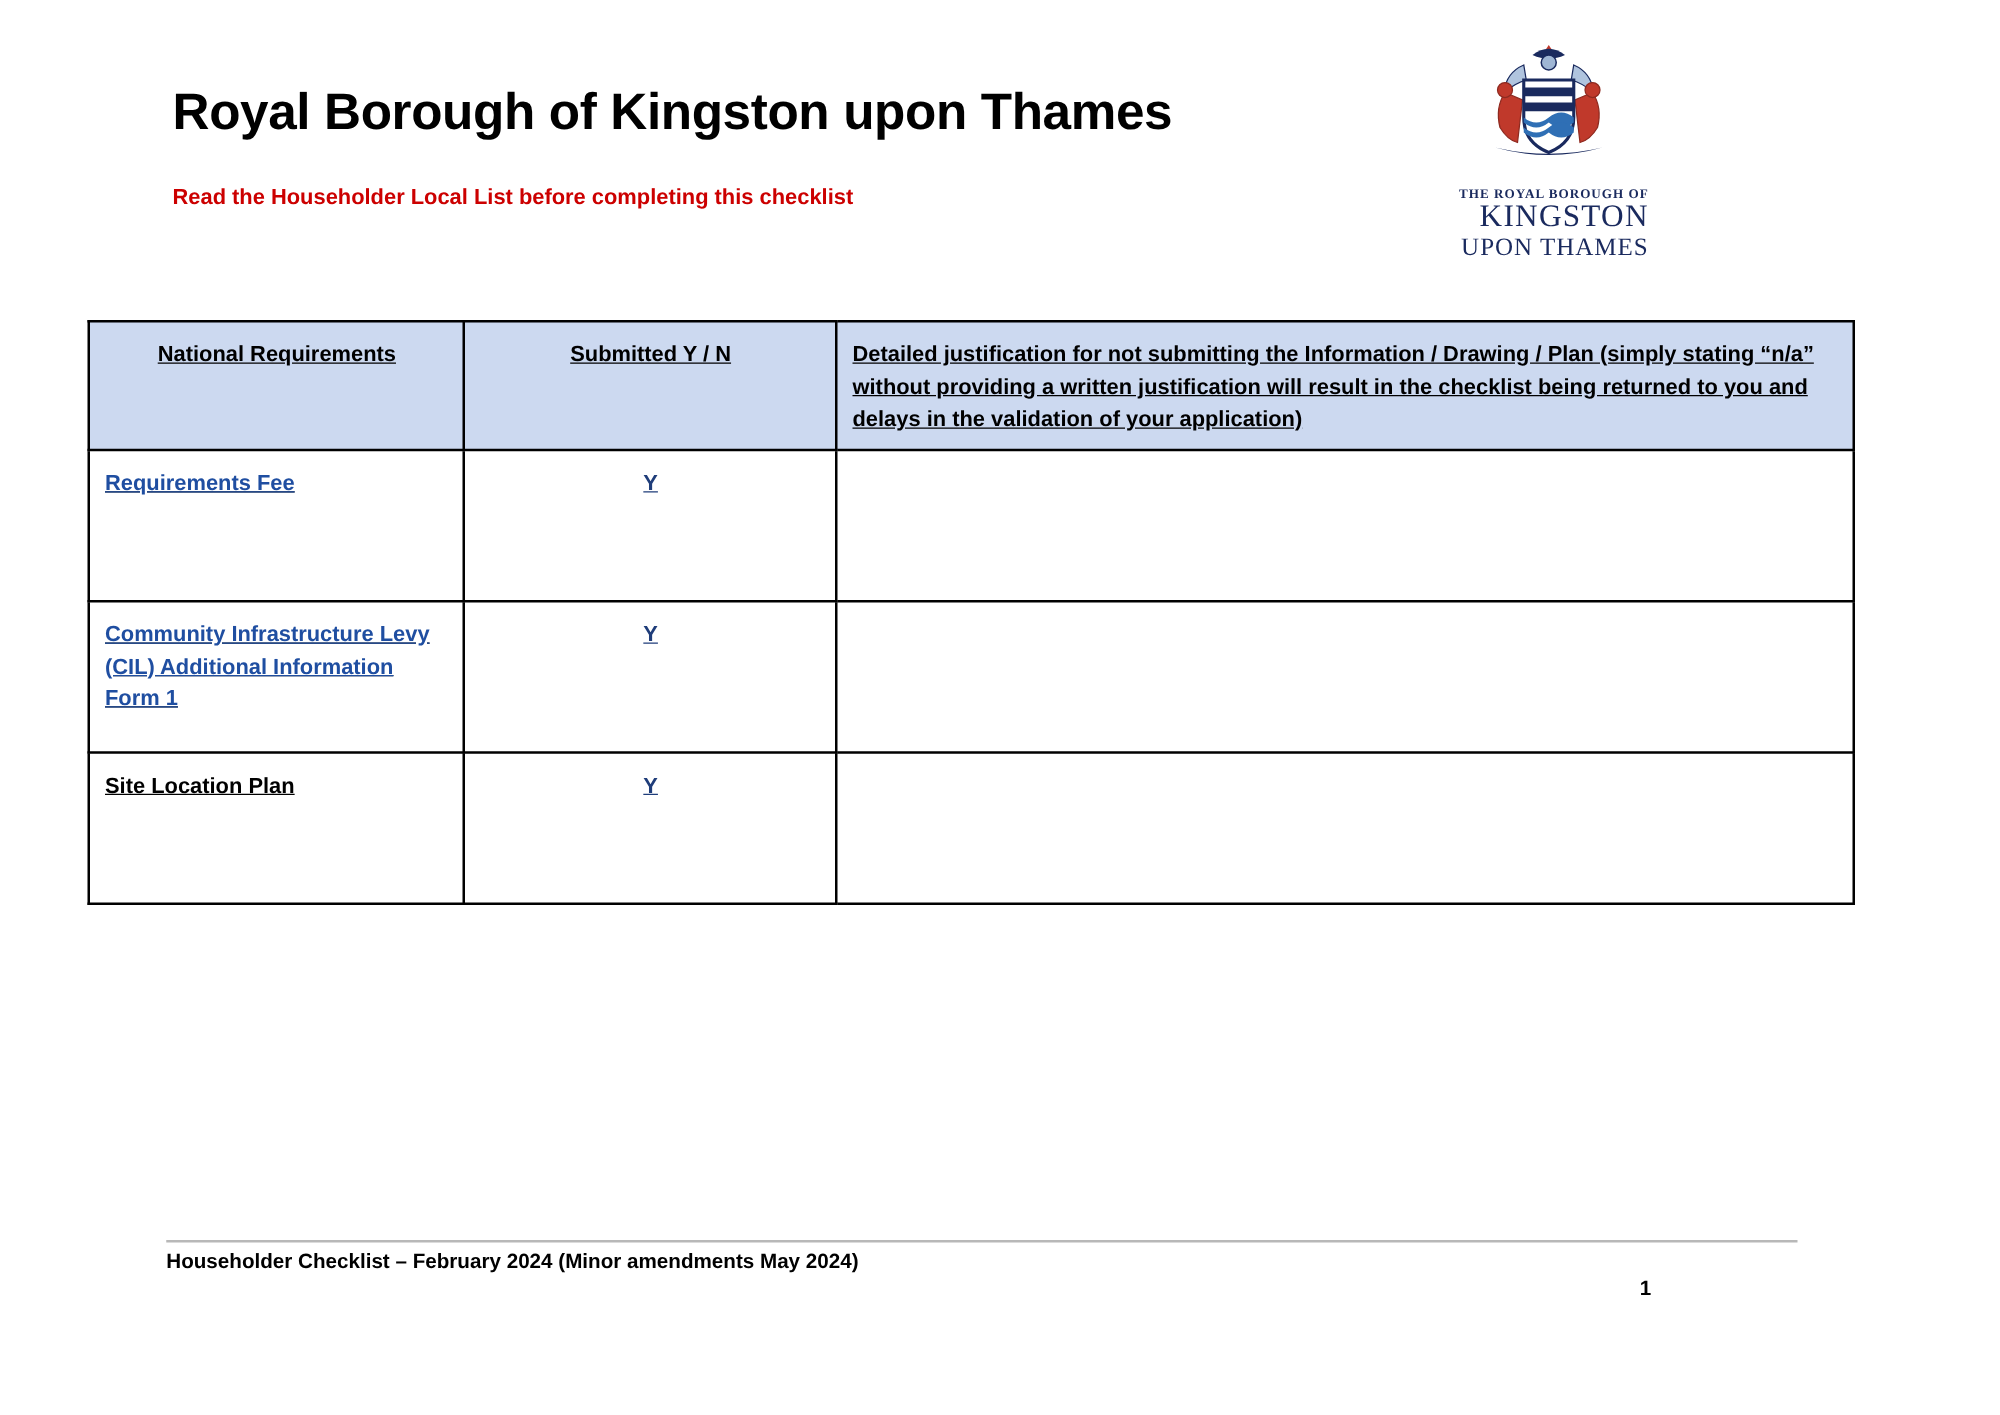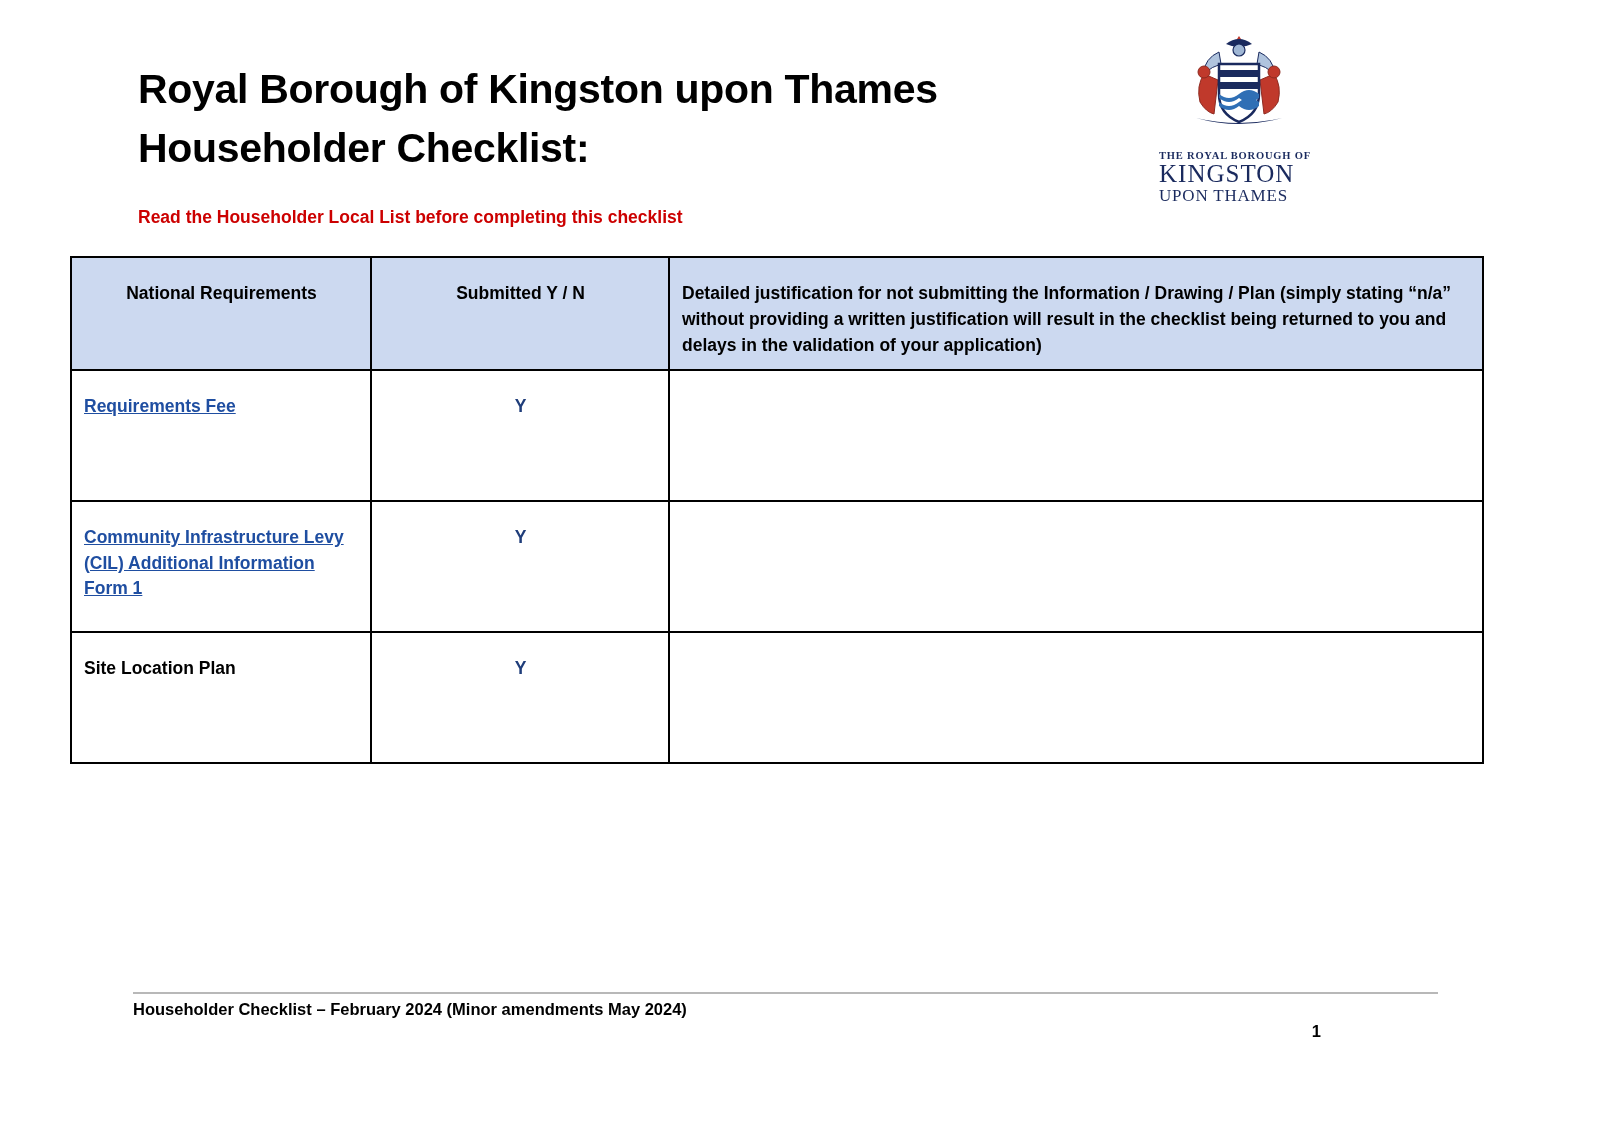--- a/index.html
+++ b/index.html
@@ -42,62 +42,63 @@
     font-weight: bold;
     color: #cc0000;
   }
 
   
   .crest {
     position: absolute;
     right: 152px;
     top: 30px;
     width: 160px;
-    text-align: left;
+    text-align: right;
   }
   .crest svg { display: block; margin: 0 auto; }
   .crest-text1 {
     font-family: "Liberation Serif", serif;
     font-size: 10.5px;
     letter-spacing: 0.8px;
     color: #1a2a5e;
     margin-top: 2px;
     font-weight: bold;
   }
   .crest-text2 {
     font-family: "Liberation Serif", serif;
     font-size: 25px;
     letter-spacing: 1px;
     color: #1a2a5e;
     line-height: 1.02;
     font-weight: normal;
   }
   .crest-text3 {
     font-family: "Liberation Serif", serif;
-    font-size: 17px;
+    font-size: 20px;
     letter-spacing: 0.8px;
     color: #1a2a5e;
     line-height: 1.1;
   }
 
   
   .checklist-table {
     position: absolute;
     left: 70px;
     top: 256px;
     width: 1412px;
     border-collapse: collapse;
     table-layout: fixed;
   }
   .checklist-table td, .checklist-table th {
     border: 2px solid #000000;
     vertical-align: top;
-    padding: 23px 11px 10px 12px;
+    padding: 13px 11px 10px 12px;
     font-size: 17.5px;
     line-height: 1.48;
+    text-decoration: underline;
   }
   .col-req { width: 300px; }
   .col-sub { width: 298px; }
   .col-just { width: 814px; }
 
   thead th {
     background: #ccd9f0;
     font-weight: bold;
     text-align: left;
   }
@@ -149,21 +150,20 @@
   }
 </style>
 </head>
 <body>
 
 <div class="page">
 
   <div class="header">
     <h1 class="doc-title">
       <span>Royal Borough of Kingston upon Thames</span><br>
-      <span>Householder Checklist:</span>
     </h1>
     <p class="doc-subtitle">Read the Householder Local List before completing this checklist</p>
   </div>
 
   <div class="crest">
     <svg width="150" height="118" viewBox="0 0 150 118">
 
       <path d="M75 6 L79 12 L75 18 L71 12 Z" fill="#c0392b"></path>
       <path d="M62 14 q13 -10 26 0 q-13 6 -26 0 Z" fill="#1a2a5e"></path>
       <circle cx="75" cy="20" r="6" fill="#9fb6d4" stroke="#1a2a5e" stroke-width="1.2"></circle>

